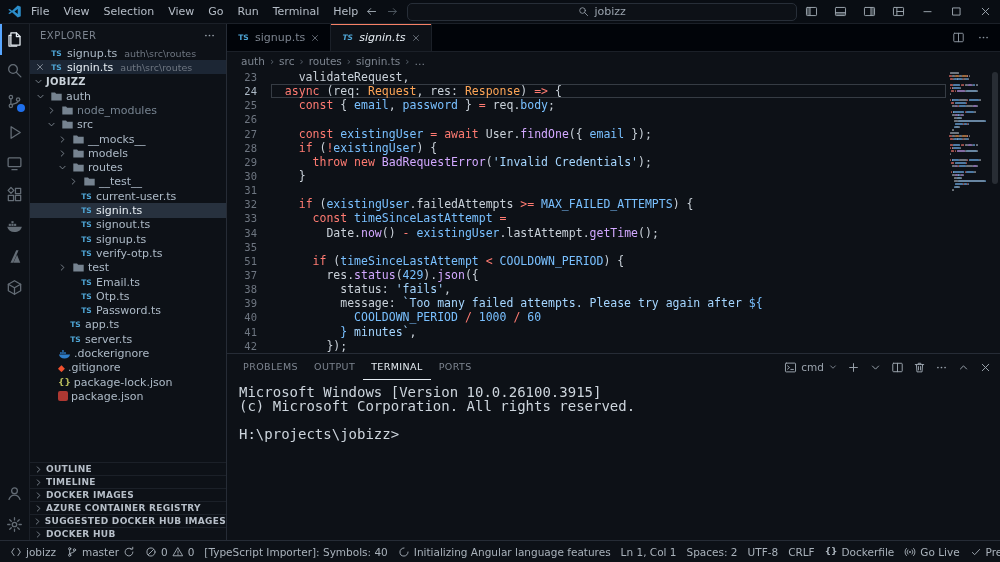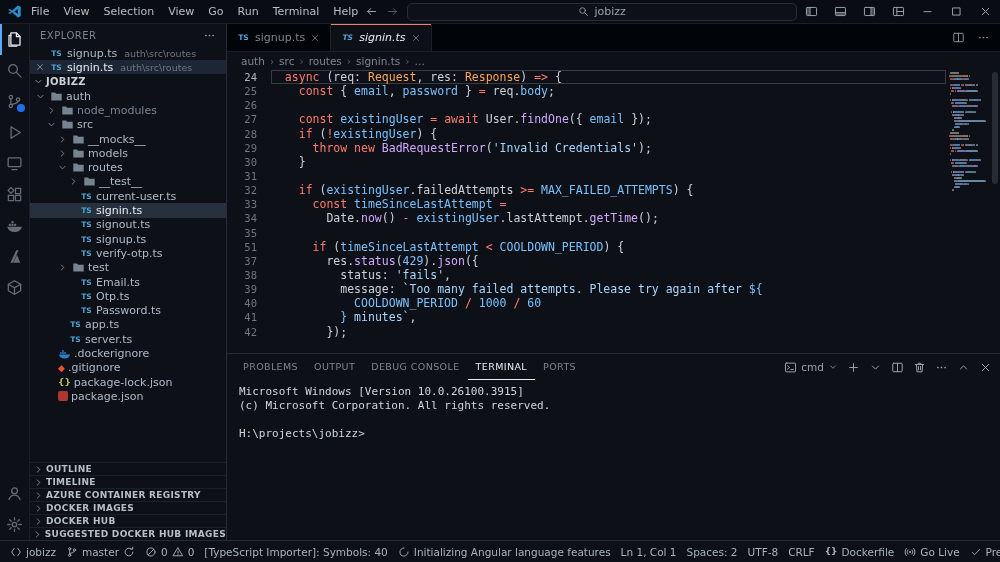--- a/index.html
+++ b/index.html
@@ -111,21 +111,21 @@
   .panel-header{flex:0 0 26px;display:flex;align-items:center;justify-content:space-between;padding:0 8px}
   .panel-tabs{display:flex;height:100%}
   .panel-tab{display:flex;align-items:center;padding:0 8px;font-size:9.5px;letter-spacing:.4px;color:#7d8590;
     height:100%;border-bottom:1px solid transparent;cursor:pointer;white-space:nowrap}
   .panel-tab.active{color:#e6edf3;border-bottom-color:#e6edf3}
   .panel-actions{display:flex;align-items:center;gap:9px;color:#9aa3ad;font-size:10.5px}
   .panel-actions .icon{cursor:pointer}
   .shell-select{display:flex;align-items:center;gap:4px;cursor:pointer}
   .shell-select .chevi svg{width:10px;height:10px}
   .terminal{flex:1;padding:5px 12px;font-family:"DejaVu Sans Mono","Liberation Mono",monospace;
-    font-size:11px;color:#cdd5dd;cursor:text}
+    font-size:14px;color:#cdd5dd;cursor:text}
   .t-line{height:14px;line-height:14px;white-space:pre}
 
   
   .statusbar{flex:0 0 22px;background:#0d1117;border-top:1px solid #262c36;display:flex;align-items:center;
     justify-content:space-between;font-size:10.5px;color:#a9b2bb;padding:0 5px;overflow:hidden}
   .sb-side{display:flex;align-items:center;height:100%;white-space:nowrap}
   .sb-item{display:flex;align-items:center;gap:4px;padding:0 5px;height:100%;cursor:pointer;white-space:nowrap}
   .sb-item .icon svg{width:12px;height:12px}
   .braces-txt{font-size:9px;font-weight:bold}
 </style>
@@ -525,45 +525,45 @@
               </svg>
             </span>
             <span>TIMELINE</span>
           </div>
           <div class="collapsed-section">
             <span class="chev">
               <svg viewBox="0 0 16 16" fill="none" stroke="currentColor" stroke-width="1.2" stroke-linecap="round" stroke-linejoin="round">
                 <path d="M6.2 4.2L10 8l-3.8 3.8"></path>
               </svg>
             </span>
+            <span>DOCKER IMAGES</span>
+          </div>
+          <div class="collapsed-section">
+            <span class="chev">
+              <svg viewBox="0 0 16 16" fill="none" stroke="currentColor" stroke-width="1.2" stroke-linecap="round" stroke-linejoin="round">
+                <path d="M6.2 4.2L10 8l-3.8 3.8"></path>
+              </svg>
+            </span>
             <span>AZURE CONTAINER REGISTRY</span>
           </div>
           <div class="collapsed-section">
             <span class="chev">
               <svg viewBox="0 0 16 16" fill="none" stroke="currentColor" stroke-width="1.2" stroke-linecap="round" stroke-linejoin="round">
                 <path d="M6.2 4.2L10 8l-3.8 3.8"></path>
               </svg>
             </span>
-            <span>DOCKER IMAGES</span>
+            <span>SUGGESTED DOCKER HUB IMAGES</span>
           </div>
           <div class="collapsed-section">
             <span class="chev">
               <svg viewBox="0 0 16 16" fill="none" stroke="currentColor" stroke-width="1.2" stroke-linecap="round" stroke-linejoin="round">
                 <path d="M6.2 4.2L10 8l-3.8 3.8"></path>
               </svg>
             </span>
             <span>DOCKER HUB</span>
-          </div>
-          <div class="collapsed-section">
-            <span class="chev">
-              <svg viewBox="0 0 16 16" fill="none" stroke="currentColor" stroke-width="1.2" stroke-linecap="round" stroke-linejoin="round">
-                <path d="M6.2 4.2L10 8l-3.8 3.8"></path>
-              </svg>
-            </span>
-            <span>SUGGESTED DOCKER HUB IMAGES</span>
           </div>
         </div>
     </aside>
 
     <main class="editor-area">
       <div class="tabstrip">
         <div class="tabs" id="tabs">
             <div class="tab">
       <span class="ficon ts">TS</span>
               <span class="tab-label">signup.ts</span>
@@ -605,20 +605,21 @@
           <span class="bc-item">src</span>
           <span class="bc-sep">›</span>
           <span class="bc-item">routes</span>
           <span class="bc-sep">›</span>
           <span class="bc-item">signin.ts</span>
           <span class="bc-sep">›</span>
           <span class="bc-item">…</span>
         </div>
       <div class="code-wrap">
         <div class="code" id="code">
+            <div class="code-line"><span class="ln">23</span><span class="ltext"><span class="tk-p">    validateRequest,</span></span></div>
             <div class="code-line current"><span class="ln">24</span><span class="ltext"><span class="tk-p">  </span><span class="tk-k">async</span><span class="tk-p"> (req: </span><span class="tk-t">Request</span><span class="tk-p">, res: </span><span class="tk-t">Response</span><span class="tk-p">) </span><span class="tk-k">=&gt;</span><span class="tk-p"> {</span></span></div>
             <div class="code-line"><span class="ln">25</span><span class="ltext"><span class="tk-p">    </span><span class="tk-k">const</span><span class="tk-p"> { </span><span class="tk-c">email</span><span class="tk-p">, </span><span class="tk-c">password</span><span class="tk-p"> } </span><span class="tk-k">=</span><span class="tk-p"> req.</span><span class="tk-c">body</span><span class="tk-p">;</span></span></div>
             <div class="code-line"><span class="ln">26</span><span class="ltext"></span></div>
             <div class="code-line"><span class="ln">27</span><span class="ltext"><span class="tk-p">    </span><span class="tk-k">const</span><span class="tk-p"> </span><span class="tk-c">existingUser</span><span class="tk-p"> </span><span class="tk-k">=</span><span class="tk-p"> </span><span class="tk-k">await</span><span class="tk-p"> User.</span><span class="tk-f">findOne</span><span class="tk-p">({ </span><span class="tk-c">email</span><span class="tk-p"> });</span></span></div>
             <div class="code-line"><span class="ln">28</span><span class="ltext"><span class="tk-p">    </span><span class="tk-k">if</span><span class="tk-p"> (</span><span class="tk-k">!</span><span class="tk-c">existingUser</span><span class="tk-p">) {</span></span></div>
             <div class="code-line"><span class="ln">29</span><span class="ltext"><span class="tk-p">      </span><span class="tk-k">throw</span><span class="tk-p"> </span><span class="tk-k">new</span><span class="tk-p"> </span><span class="tk-f">BadRequestError</span><span class="tk-p">(</span><span class="tk-s">'Invalid Credentials'</span><span class="tk-p">);</span></span></div>
             <div class="code-line"><span class="ln">30</span><span class="ltext"><span class="tk-p">    }</span></span></div>
             <div class="code-line"><span class="ln">31</span><span class="ltext"></span></div>
             <div class="code-line"><span class="ln">32</span><span class="ltext"><span class="tk-p">    </span><span class="tk-k">if</span><span class="tk-p"> (</span><span class="tk-c">existingUser</span><span class="tk-p">.failedAttempts </span><span class="tk-k">&gt;=</span><span class="tk-p"> </span><span class="tk-c">MAX_FAILED_ATTEMPTS</span><span class="tk-p">) {</span></span></div>
             <div class="code-line"><span class="ln">33</span><span class="ltext"><span class="tk-p">      </span><span class="tk-k">const</span><span class="tk-p"> </span><span class="tk-c">timeSinceLastAttempt</span><span class="tk-p"> </span><span class="tk-k">=</span></span></div>
@@ -968,21 +969,20 @@
           </div>
         <div class="scrollbar">
             <div class="sb-thumb"></div>
           </div>
       </div>
       <div class="panel">
         <div class="panel-header">
           <div class="panel-tabs" id="panel-tabs">
               <div class="panel-tab">PROBLEMS</div>
               <div class="panel-tab">OUTPUT</div>
-              <div class="panel-tab">DEBUG CONSOLE</div>
               <div class="panel-tab active">TERMINAL</div>
               <div class="panel-tab">PORTS</div>
             </div>
           <div class="panel-actions" id="panel-actions">
               <span class="shell-select">
                 <span class="icon">
                   <svg viewBox="0 0 16 16" fill="none" stroke="currentColor" stroke-width="1.2" stroke-linecap="round" stroke-linejoin="round">
                     <rect x="1.8" y="2.6" width="12.4" height="10.8" rx="1"></rect>
                     <path d="M4.4 6l2.4 2-2.4 2M8.4 10.4h3.2"></path>
                   </svg>

